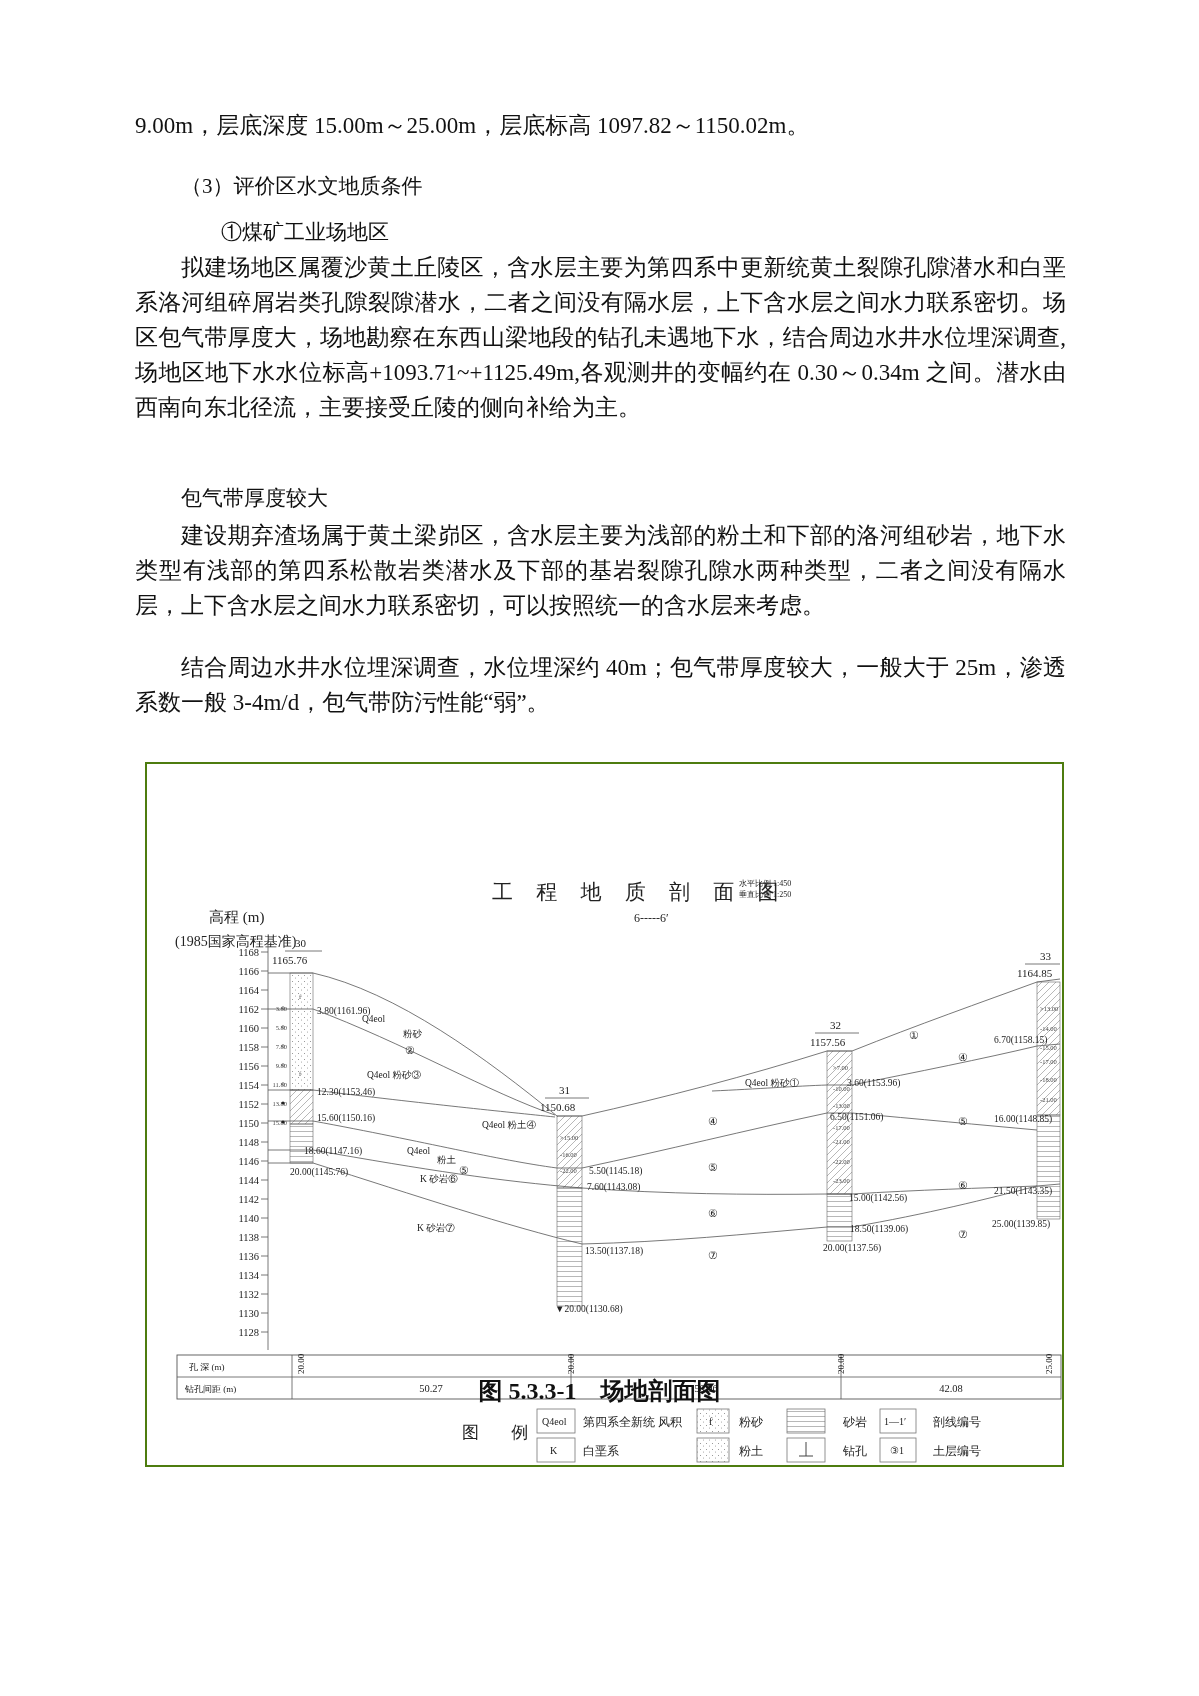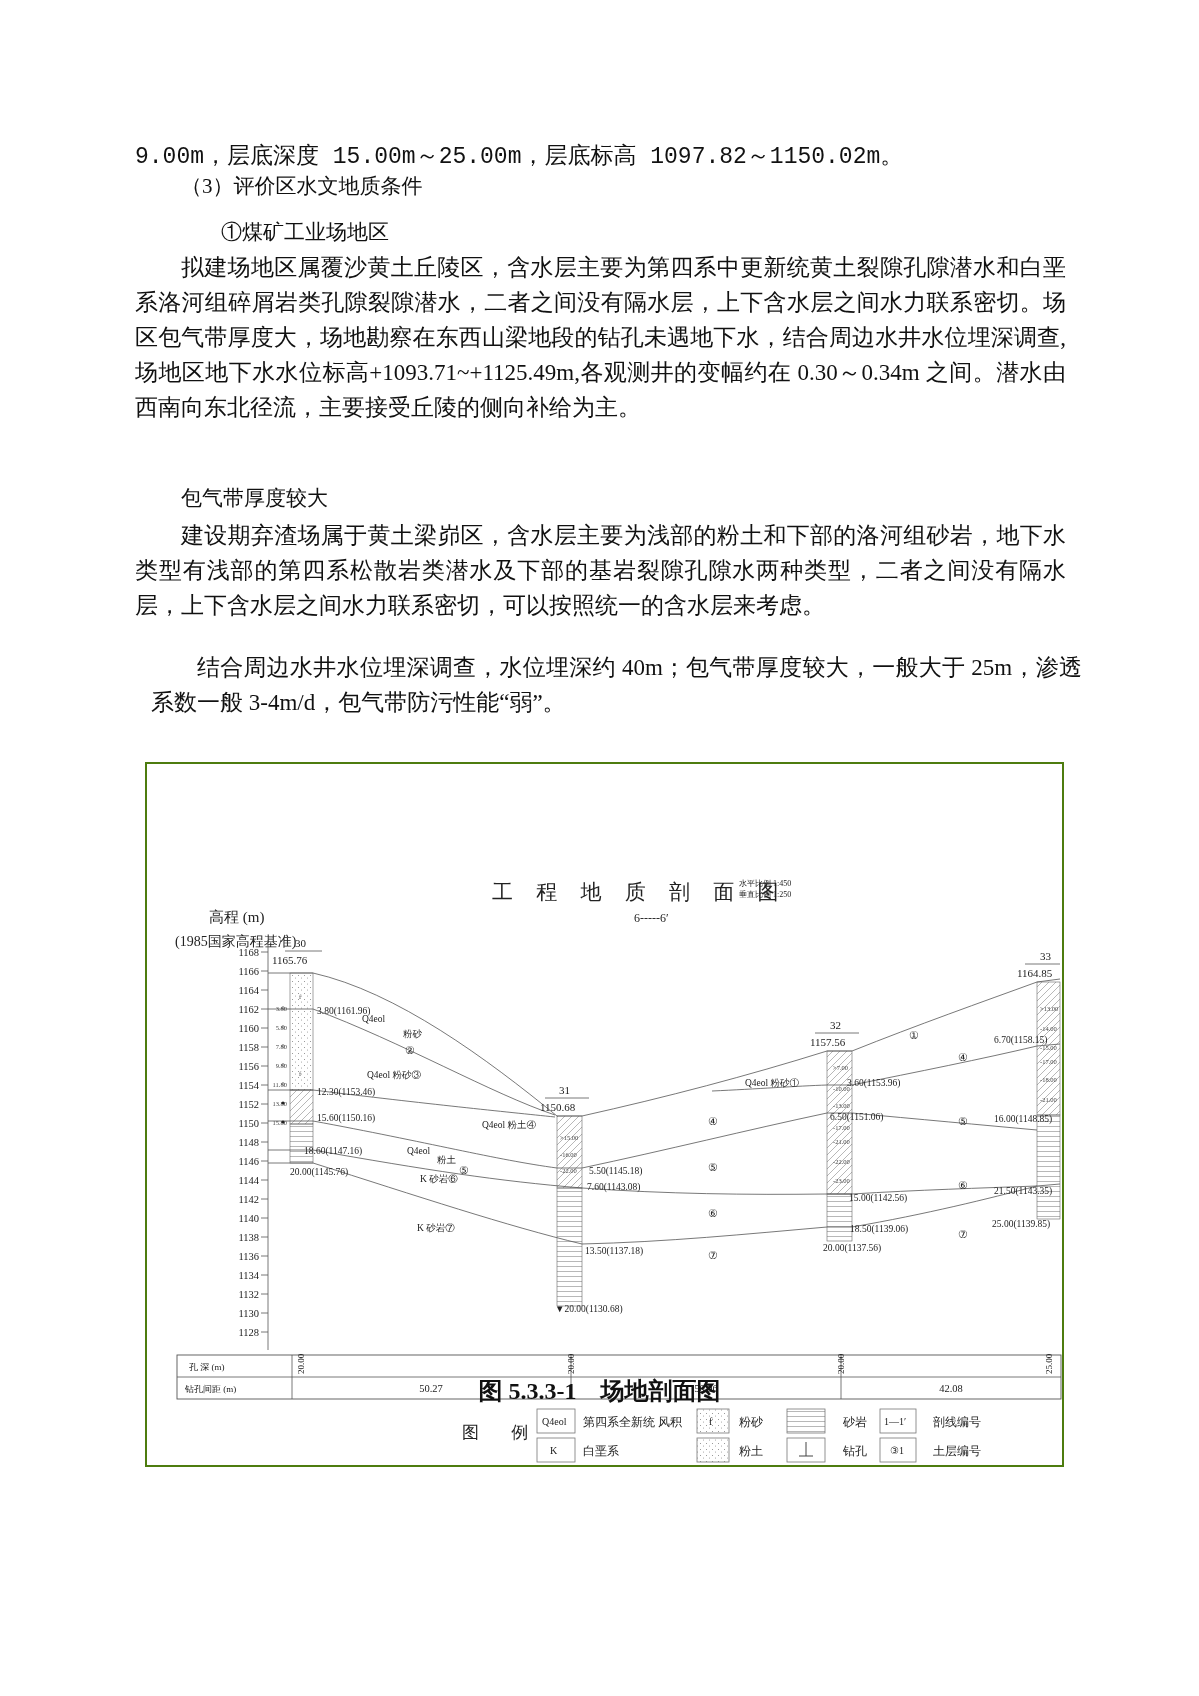--- a/index.html
+++ b/index.html
@@ -31,36 +31,36 @@
   .lgl{font-size:12px;}
   .lgs{font-size:10px;}
   .thin{stroke:#555;stroke-width:0.8;fill:none;}
   .col{stroke:#666;stroke-width:0.6;}
 </style>
 </head>
 <body>
 
 <div class="page">
 
-  <div class="oneline" style="top:140px;font-family:Liberation Mono, monospace;">9.00m，层底深度 15.00m～25.00m，层底标高 1097.82～1150.02m。</div>
+  <div class="oneline" style="top:110px;">9.00m，层底深度 15.00m～25.00m，层底标高 1097.82～1150.02m。</div>
 
   <div class="hd" style="top:172px;">（3）评价区水文地质条件</div>
   <div class="hd" style="top:218px;margin-left:40px;">①煤矿工业场地区</div>
 
   <div class="tx" style="top:250px;">
     <p>拟建场地区属覆沙黄土丘陵区，含水层主要为第四系中更新统黄土裂隙孔隙潜水和白垩系洛河组碎屑岩类孔隙裂隙潜水，二者之间没有隔水层，上下含水层之间水力联系密切。场区包气带厚度大，场地勘察在东西山梁地段的钻孔未遇地下水，结合周边水井水位埋深调查,场地区地下水水位标高+1093.71~+1125.49m,各观测井的变幅约在 0.30～0.34m 之间。潜水由西南向东北径流，主要接受丘陵的侧向补给为主。</p>
   </div>
 
   <div class="hd" style="top:484px;">包气带厚度较大</div>
 
   <div class="tx" style="top:518px;">
     <p>建设期弃渣场属于黄土梁峁区，含水层主要为浅部的粉土和下部的洛河组砂岩，地下水类型有浅部的第四系松散岩类潜水及下部的基岩裂隙孔隙水两种类型，二者之间没有隔水层，上下含水层之间水力联系密切，可以按照统一的含水层来考虑。</p>
   </div>
 
-  <div class="tx" style="top:650px;margin-left:16px;">
+  <div class="tx" style="top:650px;">
     <p>结合周边水井水位埋深调查，水位埋深约 40m；包气带厚度较大，一般大于 25m，渗透系数一般 3-4m/d，包气带防污性能“弱”。</p>
   </div>
 
   <div class="figbox">
     <svg width="915" height="701" viewBox="0 0 915 701">
       <defs>
         <pattern id="pdots" width="6" height="6" patternUnits="userSpaceOnUse">
           <circle cx="1.5" cy="1.5" r="0.55" fill="#888"></circle>
             <circle cx="4.5" cy="4" r="0.55" fill="#999"></circle>
         </pattern>

